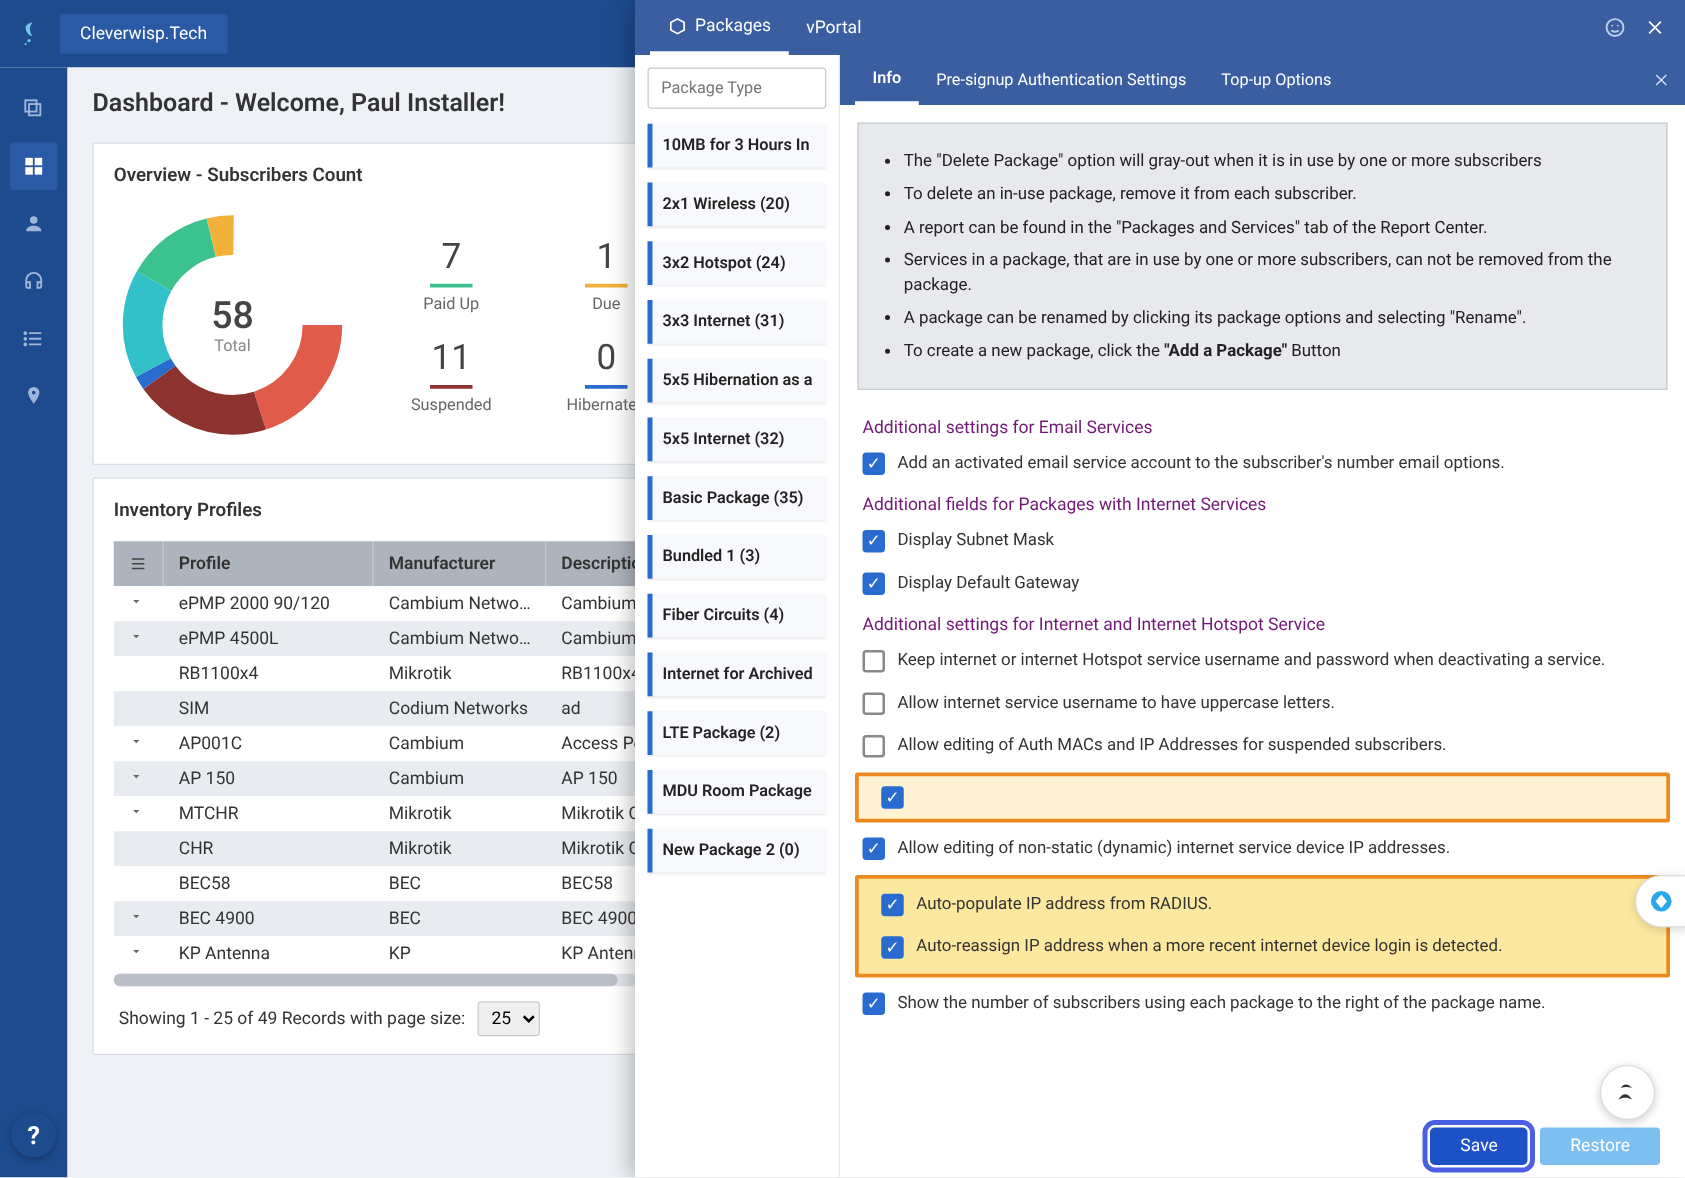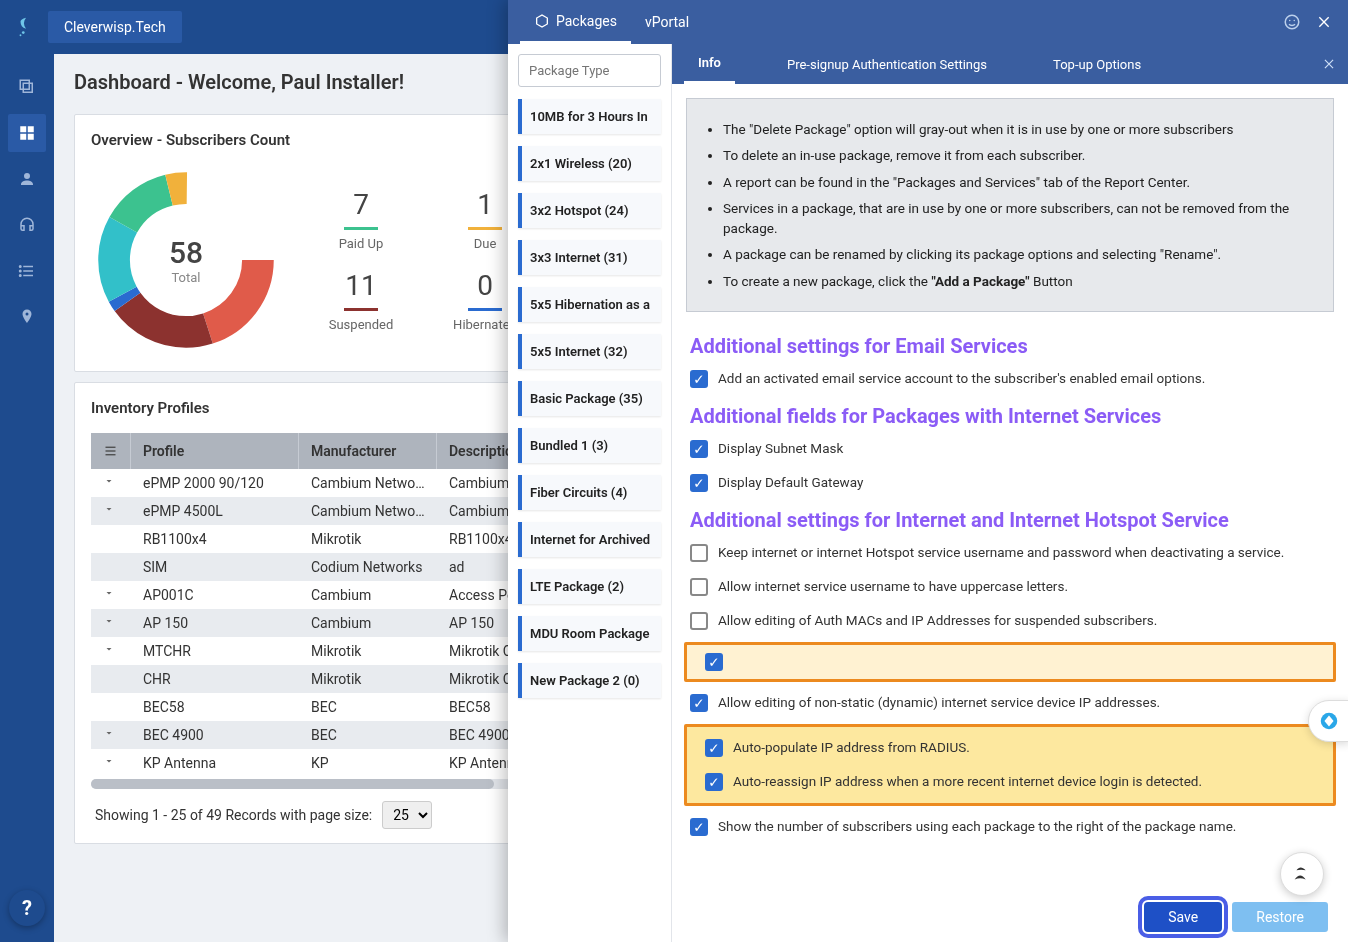--- a/index.html
+++ b/index.html
@@ -62,31 +62,31 @@
 .panel-tabs .ptab.active { border-bottom:3px solid #fff; font-weight:400; }
 .panel-tabs .pspacer { flex:1; }
 .panel-tabs .picon { width:24px; height:24px; display:flex; align-items:center; justify-content:center; cursor:pointer; margin-left:8px;}
 
 .panel-body { flex:1; display:flex; overflow:hidden; }
 .pkg-col { width:164px; border-right:1px solid #e2e5ea; padding:10px; overflow-y:auto; }
 .pkg-search { width:100%; padding:8px 10px; font-size:13px; border:1px solid #c6cbd3; border-radius:3px; margin-bottom:12px; color:#888;}
 .pkg-item { border-left:4px solid #2a6bd0; background:#f7f9fc; padding:10px 8px; margin-bottom:12px; font-size:13px; font-weight:600; color:#222; cursor:pointer; box-shadow:0 1px 2px rgba(0,0,0,0.1); overflow:hidden; white-space:nowrap; text-overflow:ellipsis;}
 
 .settings-col { flex:1; display:flex; flex-direction:column; overflow:hidden; }
-.sub-tabs { background:#3a5ea0; display:flex; align-items:center; color:#fff; height:40px; padding:0 12px;gap:38px; }
+.sub-tabs { background:#3a5ea0; display:flex; align-items:center; color:#fff; height:40px; padding:0 12px; }
 .sub-tabs .stab { padding:0 14px; height:40px; display:flex; align-items:center; font-size:13px; cursor:pointer; }
 .sub-tabs .stab.active { border-bottom:3px solid #fff; font-weight:600; }
 .sub-tabs .sspacer{flex:1;}
 
 .settings-scroll { flex:1; overflow-y:auto; padding:0 0 50px; }
 .info-box { background:#e7e9ec; border:1px solid #c6cbd3; margin:14px; padding:14px 16px; font-size:13.5px; color:#222; }
 .info-box ul { list-style:disc; padding-left:20px; }
 .info-box li { margin:6px 0; line-height:1.5; }
 
-.section-h { font-size:20px; font-weight:700; color:#8b5cf6; padding:8px 18px 4px; }
+.section-h { font-size:14px; font-weight:400; color:#701a75; padding:8px 18px 4px; }
 .chk-row { display:flex; align-items:flex-start; gap:10px; padding:8px 18px; font-size:13.5px; color:#333; }
 .chk { width:18px; height:18px; border:2px solid #888; border-radius:3px; flex-shrink:0; display:flex; align-items:center; justify-content:center; cursor:pointer; }
 .chk.checked { background:#2a6bd0; border-color:#2a6bd0; color:#fff; }
 .hl-orange { border:3px solid #ec8a1f; background:#fff2d2; border-radius:2px; margin:4px 12px; padding:0;}
 .hl-yellow { border:3px solid #ec8a1f; background:#fde89f; border-radius:2px; margin:4px 12px; padding:4px 0;}
 
 .footer-btns { position:absolute; bottom:10px; right:20px; display:flex; gap:10px; align-items:flex-end;}
 .btn { padding:7px 24px; font-size:14px; border-radius:3px; cursor:pointer; border:none; color:#fff;}
 .btn-save { background:#1e50c6; outline:4px solid #4a5ee6; outline-offset:2px; border-radius:4px;}
 .btn-restore { background:#2a96e8; opacity:0.6;}
@@ -429,21 +429,21 @@
               <li>A report can be found in the "Packages and Services" tab of the Report Center.</li>
               <li>Services in a package, that are in use by one or more subscribers, can not be removed from the package.</li>
               <li>A package can be renamed by clicking its package options and selecting "Rename".</li>
               <li>To create a new package, click the <b>"Add a Package"</b> Button</li>
             </ul>
         </div>
 
         <div class="section-h">Additional settings for Email Services</div>
         <div class="chk-row">
             <div class="chk checked">✓</div>
-            <span>Add an activated email service account to the subscriber's enabled email options.</span>
+            <span>Add an activated email service account to the subscriber's number email options.</span>
           </div>
 
         <div class="section-h">Additional fields for Packages with Internet Services</div>
         <div class="chk-row">
             <div class="chk checked">✓</div>
             <span>Display Subnet Mask</span>
           </div>
         <div class="chk-row">
             <div class="chk checked">✓</div>
             <span>Display Default Gateway</span>

